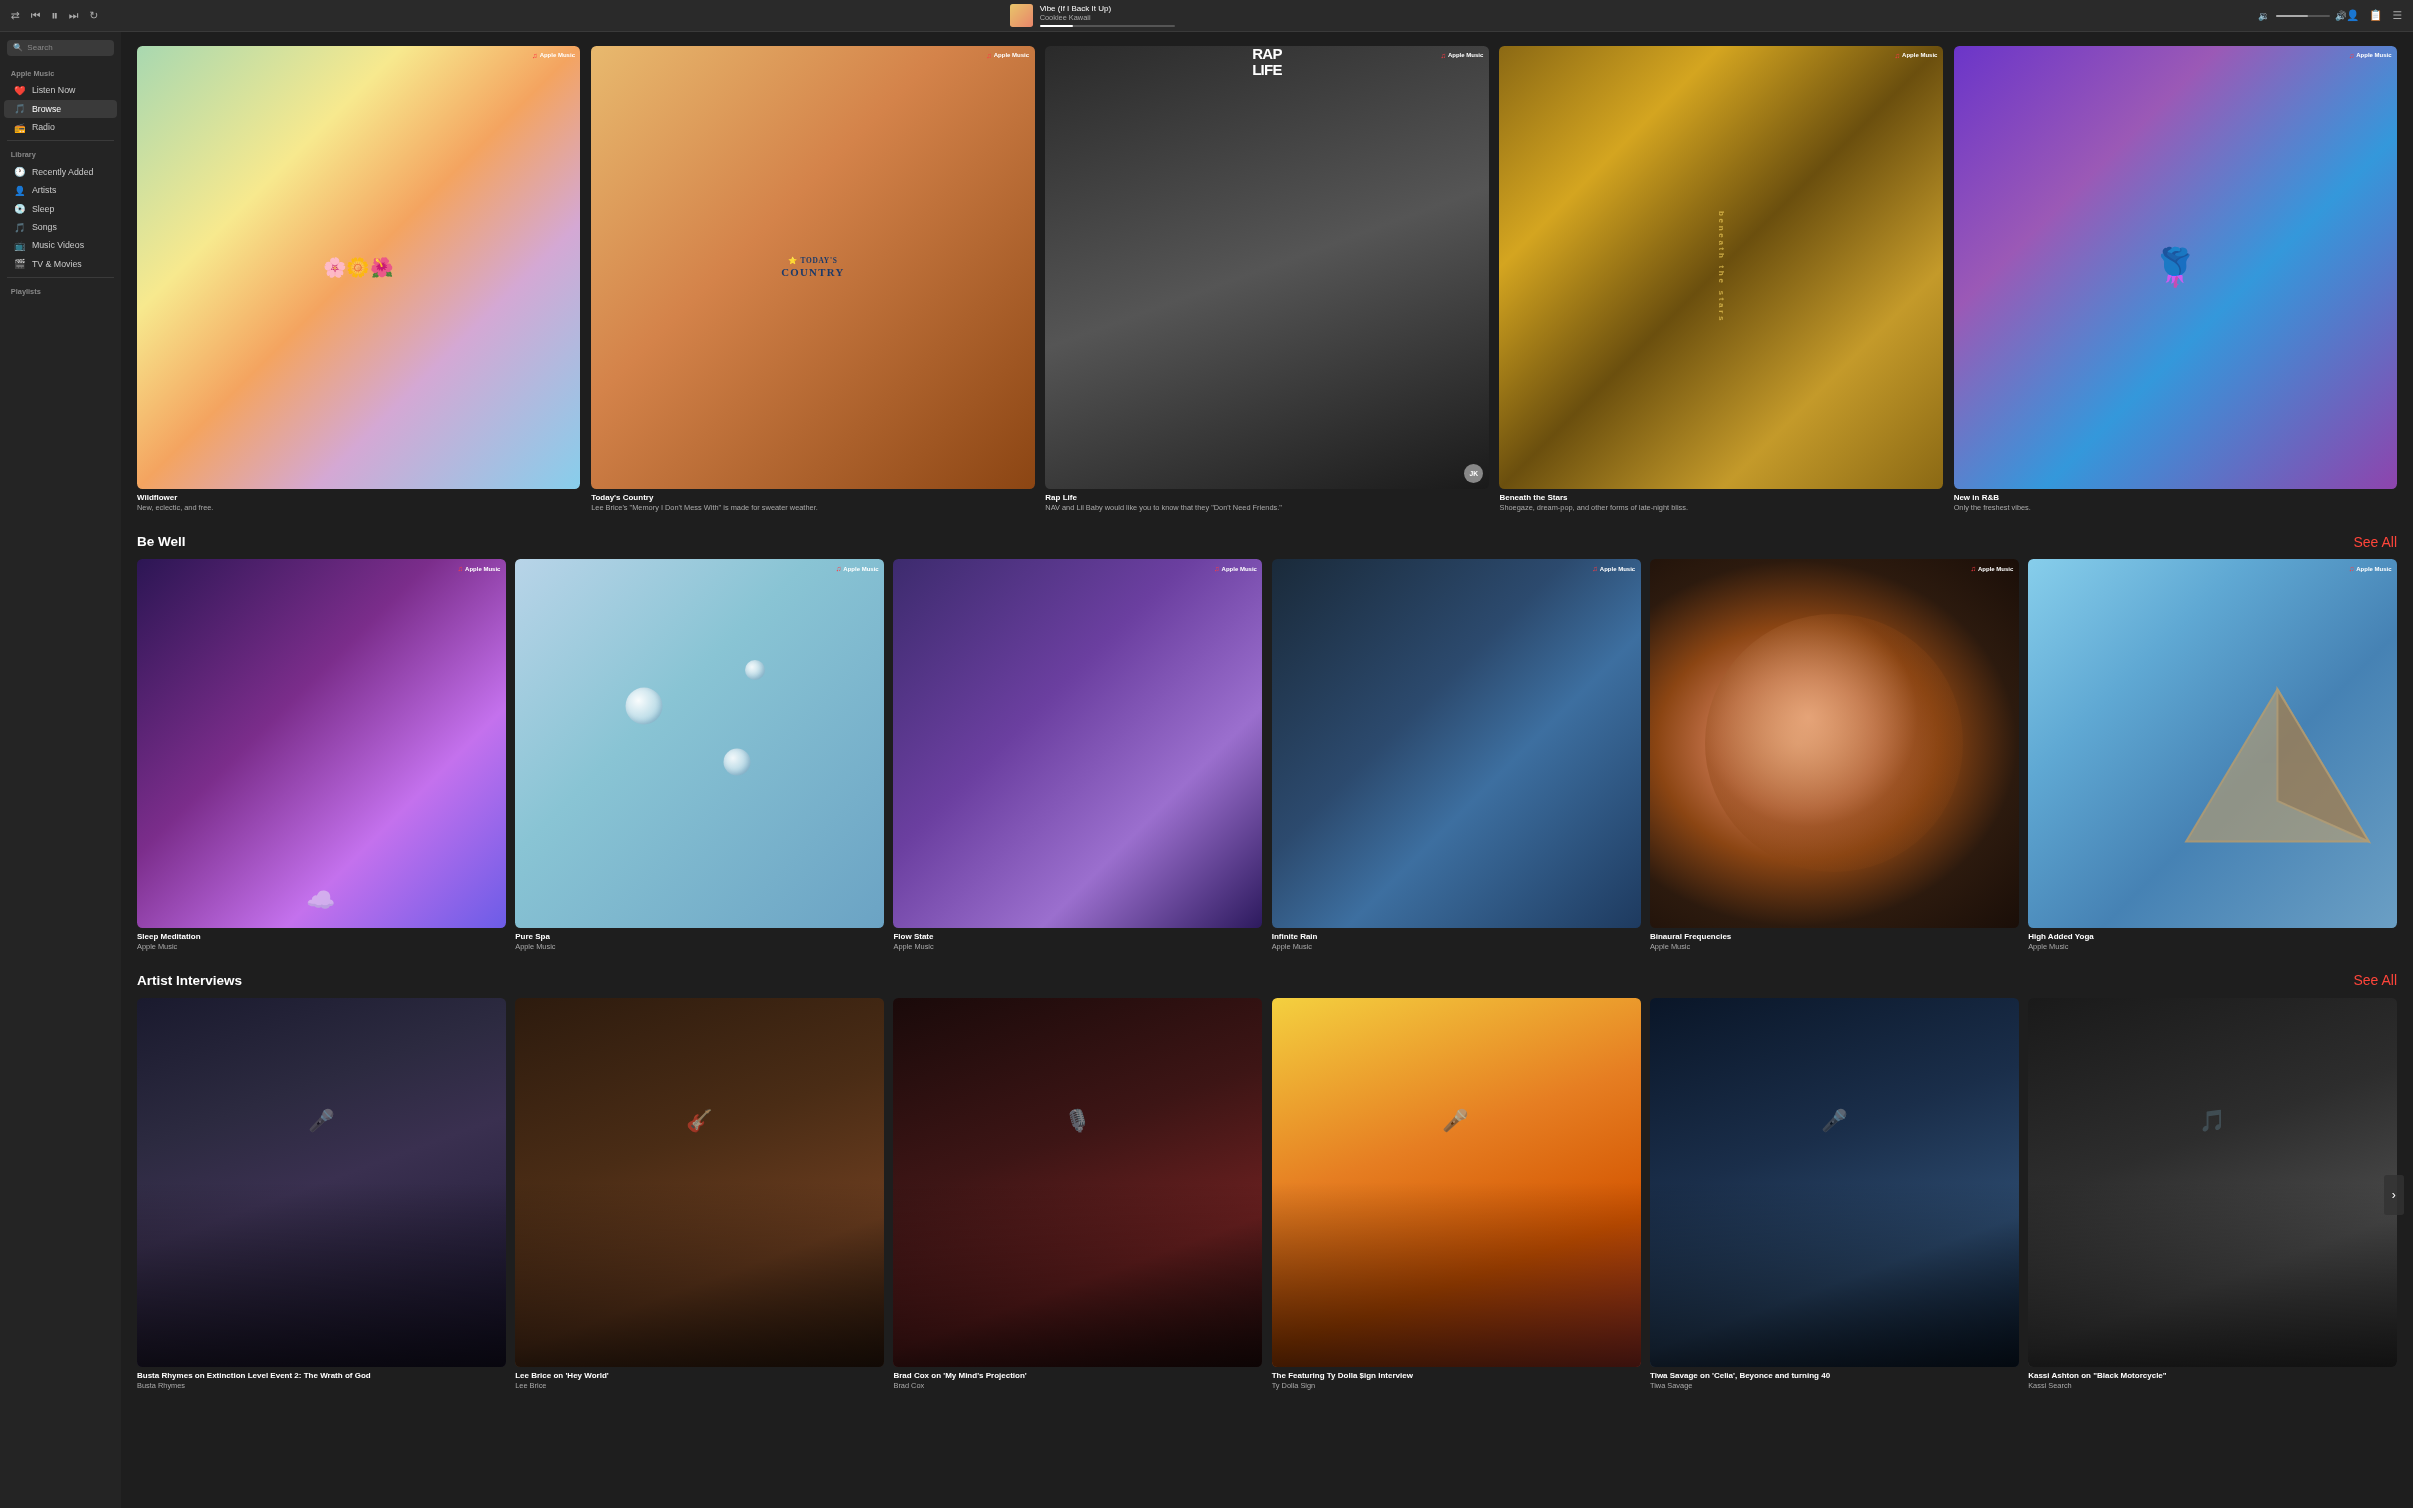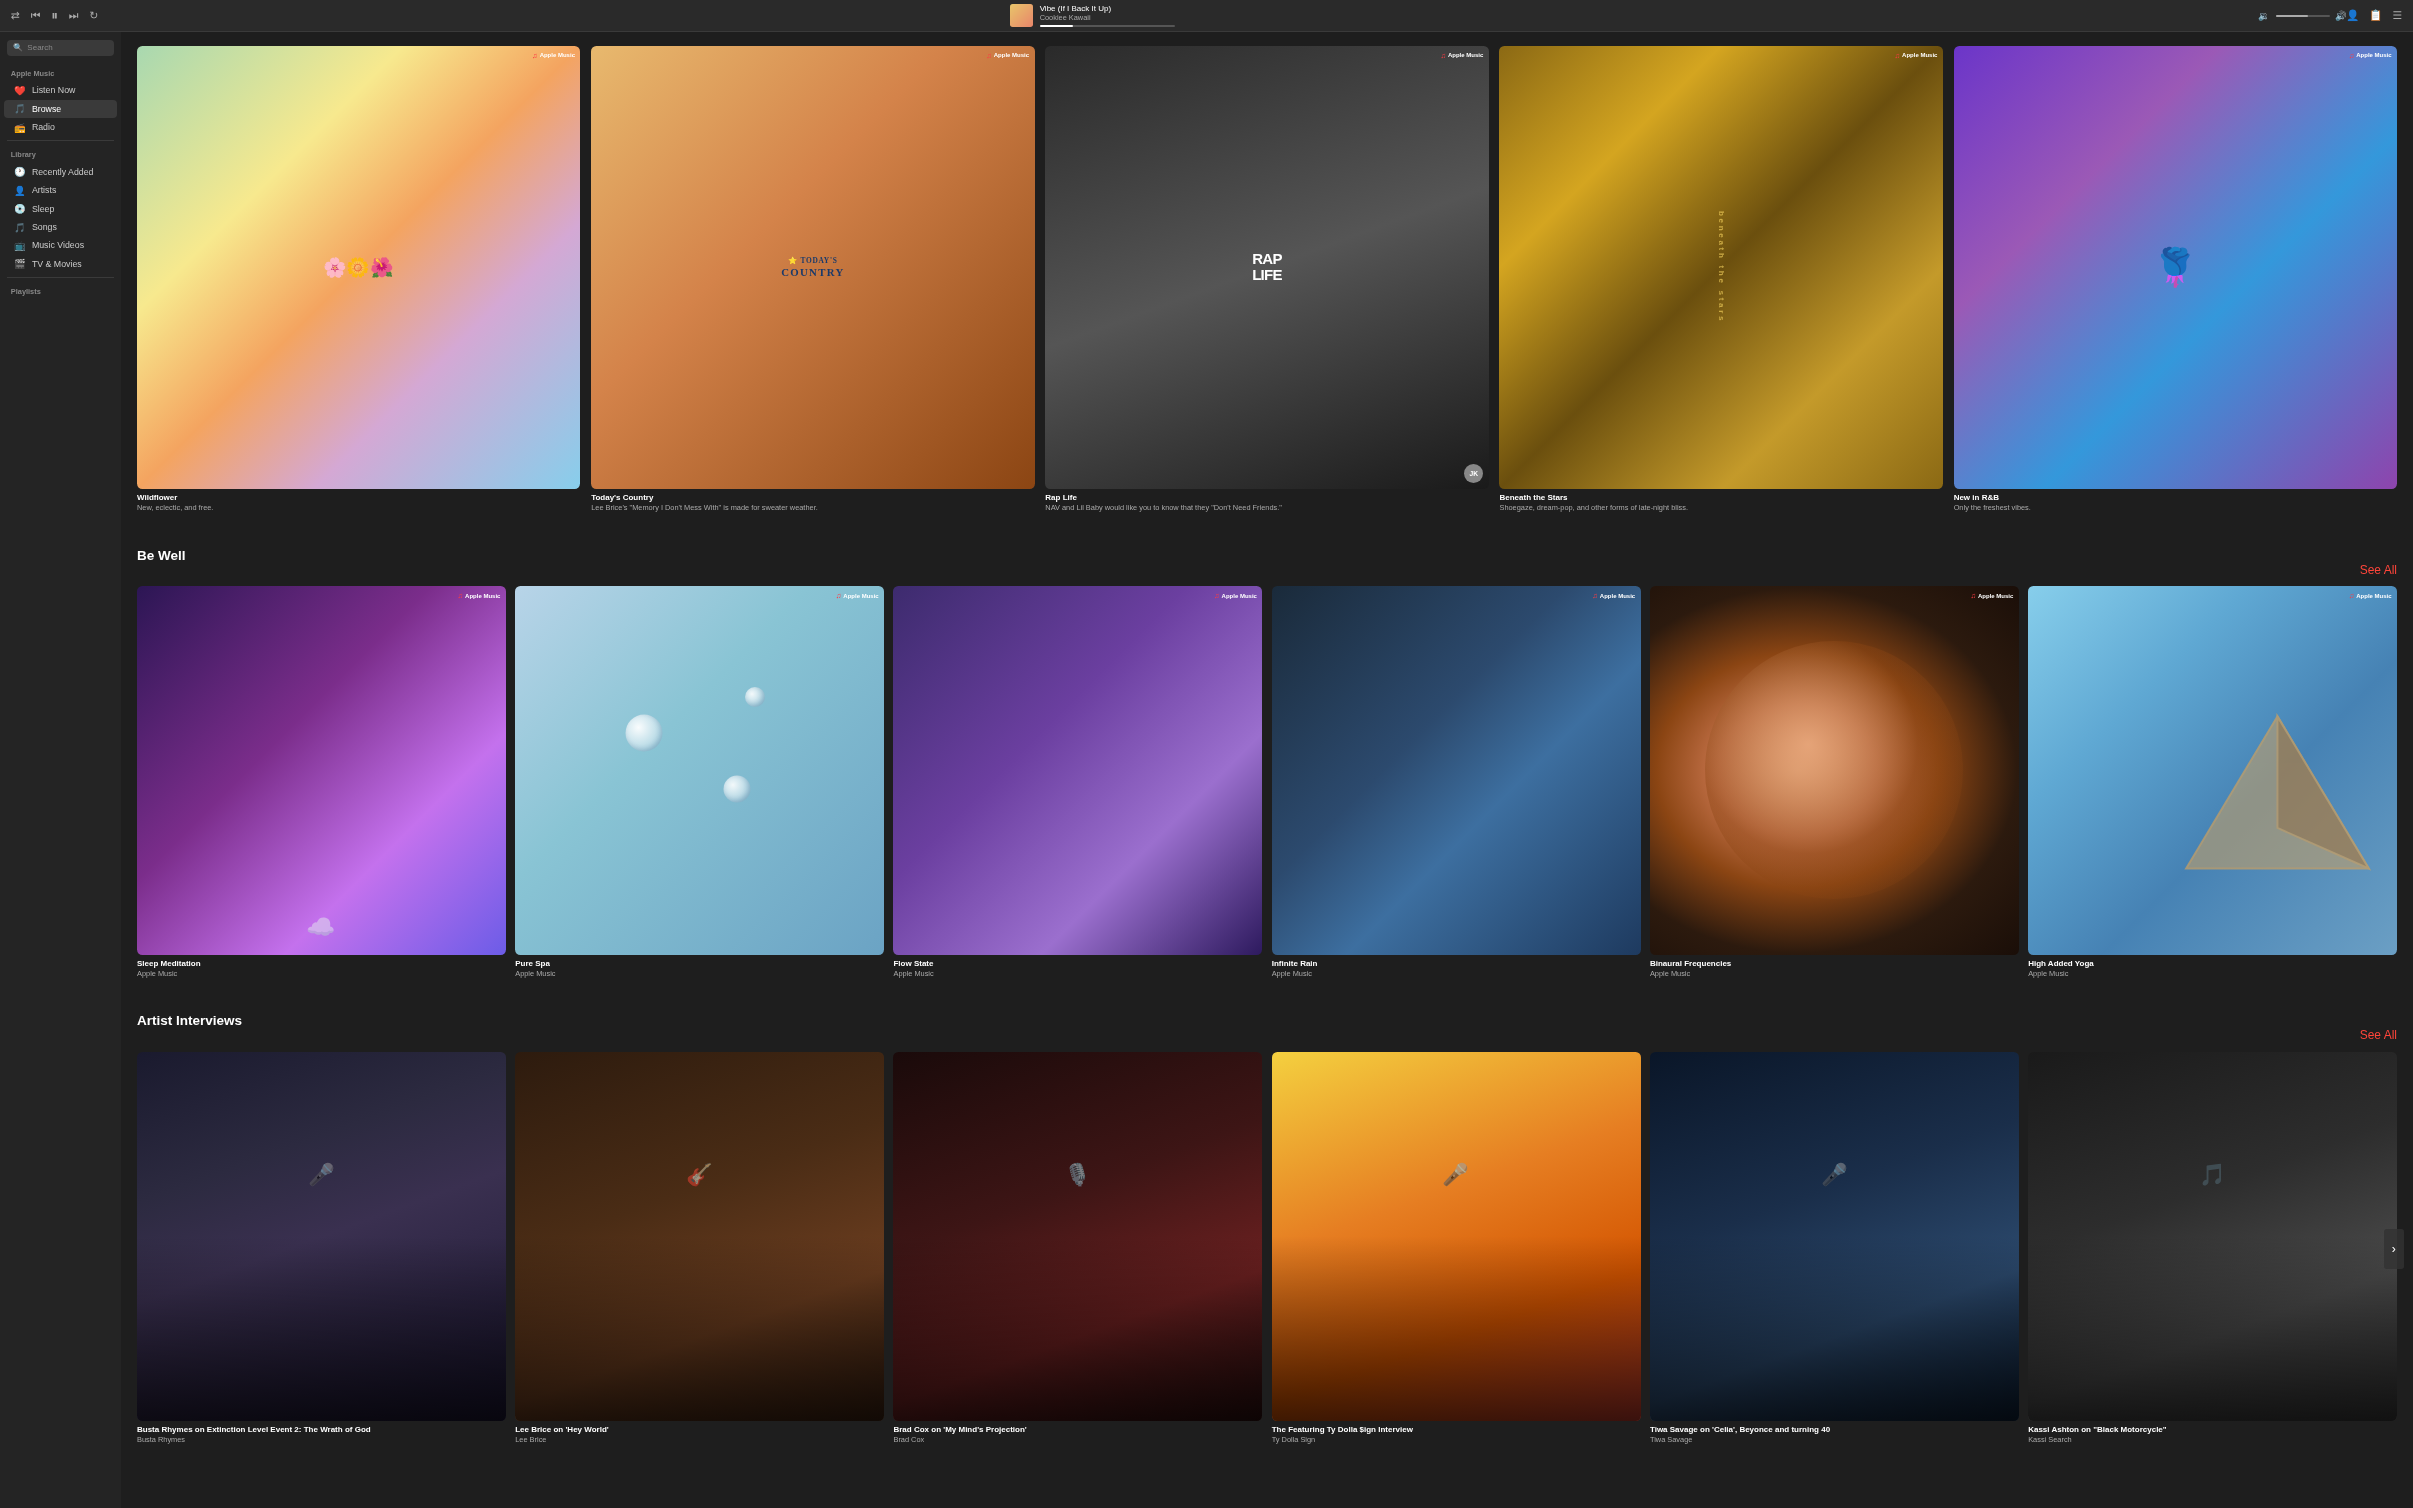--- a/index.html
+++ b/index.html
@@ -189,25 +189,24 @@
       justify-content: space-between;
       margin-bottom: 9.4px;
     }
     .section-title {
       font-size: 13.5px;
       font-weight: 700;
       color: #fff;
     }
     .see-all-btn {
       color: #ff453a;
-      font-size: 12px;
+      font-size: 14px;
       cursor: pointer;
       background: none;
       border: none;
-      margin-top: 29px;
     }
 
     
     .just-updated-grid {
       display: grid;
       grid-template-columns: repeat(5, 1fr);
       gap: 10.8px;
       margin-bottom: 20px;
     }
     .music-card {
@@ -427,21 +426,21 @@
               <span style="color:#fc3c44;font-size:7.4px;">♫</span>
               <span>Apple Music</span>
             </div>
           </div>
           <div class="music-card-title">Today's Country</div>
           <div class="music-card-subtitle">Lee Brice's "Memory I Don't Mess With" is made for sweater weather.</div>
         </div>
 
         <div class="music-card">
           <div class="music-card-art">
-            <div style="width:100%;height:100%;background:linear-gradient(160deg,#2a2a2a 0%,#555 50%,#1a1a1a 100%);position:relative;display:flex;align-items:center;justify-content:center;">
+            <div style="width:100%;height:100%;background:linear-gradient(160deg,#2a2a2a 0%,#555 50%,#1a1a1a 100%);position:relative;display:flex;justify-content:center;">
               <div style="text-align:center;font-size:15px;font-weight:900;color:#fff;letter-spacing:-0.7px;line-height:1.1;">RAP<br>LIFE</div>
             </div>
             <div style="position:absolute;top:5.4px;right:5.4px;font-size:6px;color:#fff;font-weight:600;display:flex;align-items:center;gap:2px;">
               <span style="color:#fc3c44;font-size:7.4px;">♫</span>
               <span>Apple Music</span>
             </div>
             <div class="jk-badge">JK</div>
           </div>
           <div class="music-card-title">Rap Life</div>
           <div class="music-card-subtitle">NAV and Lil Baby would like you to know that they "Don't Need Friends."</div>

